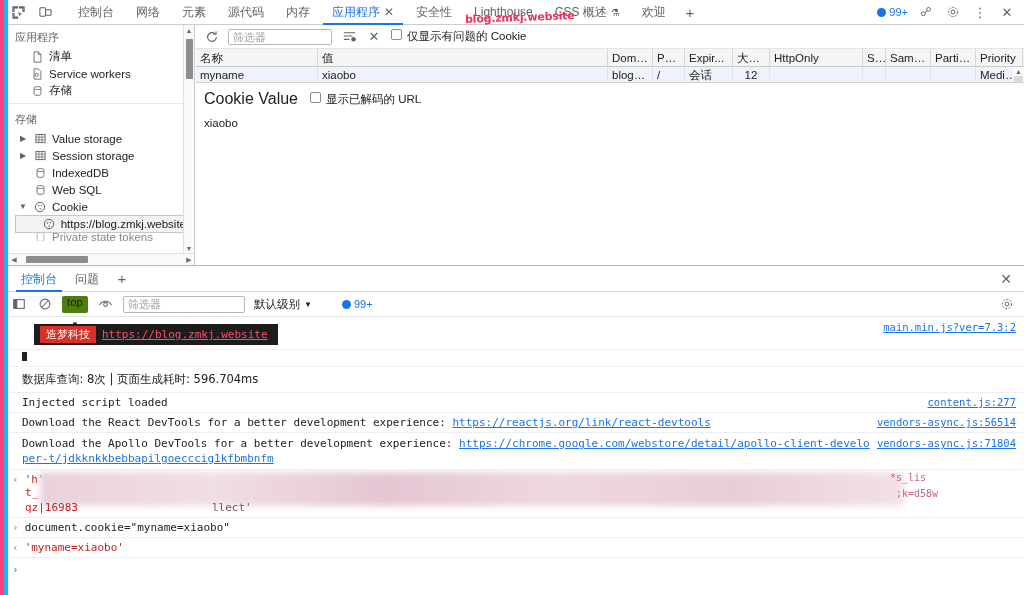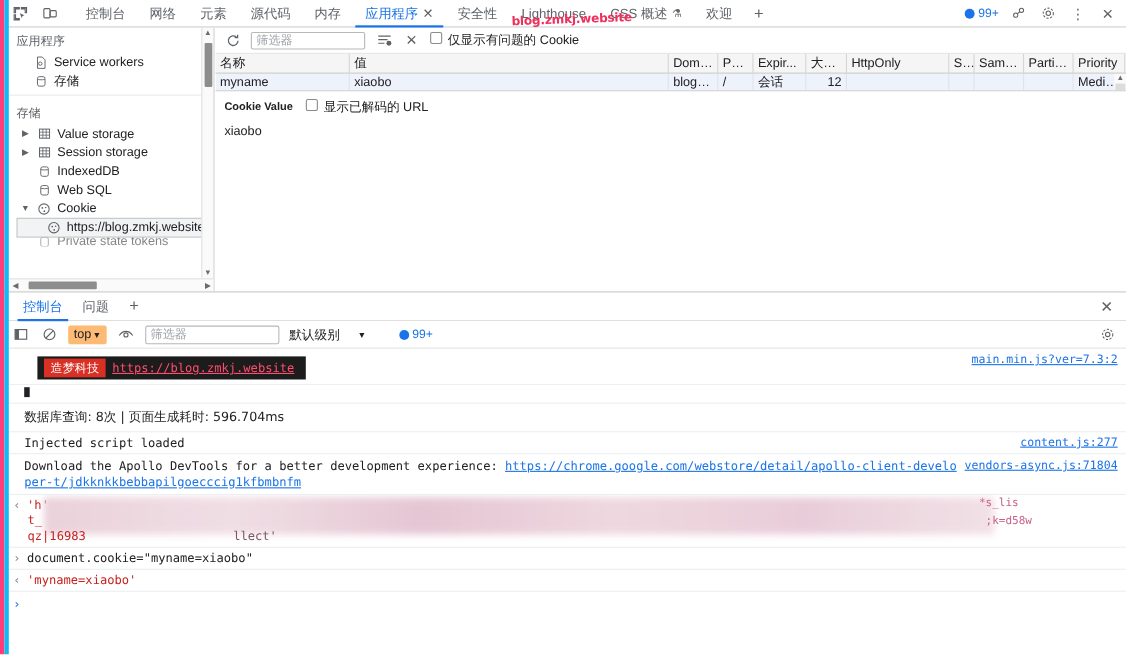--- a/index.html
+++ b/index.html
@@ -106,39 +106,39 @@
   .ck-table { width: 828px; font-size: 11.5px; }
   .ck-row { display: flex; height: 17px; align-items: center; border-bottom: 1px solid #e8eaed; }
   .ck-head { background: #f5f5f5; border-bottom: 1px solid #c9c9c9; height: 18px; color: #202124; }
   .ck-head .c { border-right: 1px solid #d6d6d6; height: 18px; line-height: 18px; }
   .c { padding: 0 4px; overflow: hidden; white-space: nowrap; text-overflow: ellipsis; height: 17px; line-height: 17px; }
   .c-name { width: 122px; }
   .c-value { width: 290px; }
   .c-domain { width: 45px; }
   .c-path { width: 32px; }
   .c-expires { width: 48px; }
-  .c-size { width: 37px; text-align: right; position: relative; }
+  .c-size { width: 37px; text-align: center; position: relative; }
   .c-httponly { width: 93px; }
   .c-secure { width: 23px; }
   .c-samesite { width: 45px; }
   .c-partition { width: 45px; }
   .c-priority { width: 47px; }
   .ck-row.datarow { background: #eef2fb; }
   .ck-row.datarow .c { border-right: 1px solid #dfe3ec; }
   .sortarrow { position: absolute; right: -10px; top: 0; font-size: 8px; color: #4a4a4a; }
   .ck-body-wrap { position: relative; height: 38px; overflow: hidden; }
 
   .tbl-vscroll { position: absolute; right: 0; top: 18px; width: 11px; height: 38px; background: #fafafa; }
   .tbl-vscroll .thumb2 { width: 9px; height: 9px; background: #dcdcdc; margin: 0 auto; }
   .tbl-vscroll .ar { text-align: center; font-size: 7px; color: #6b6b6b; line-height: 9px; }
 
   
   .ck-preview { position: absolute; left: 0; top: 57px; width: 828px; height: 183px; border-top: 1px solid #d0d0d0; background: #fff; padding: 7px 0 0 8px; }
   .cv-head { display: flex; align-items: center; gap: 12px; }
-  .cv-title { font-weight: bold; font-size: 10px; color: #202124; }
+  .cv-title { font-weight: normal; font-size: 16px; color: #202124; }
   .cv-body { margin-top: 9px; font-size: 11.5px; color: #202124; }
 
   
   .drawer { position: absolute; left: 0; top: 265px; width: 1024px; height: 330px; background: #fff; border-top: 1px solid #b9b9b9; }
   .drawer-tabs {
     height: 26px; display: flex; align-items: center; border-bottom: 1px solid #dcdcdc; padding-left: 12px; background: #fff;
   }
   .dtab {
     height: 26px; line-height: 26px; padding: 0 9px; font-size: 12px; color: #5f6368; cursor: pointer; position: relative;
   }
@@ -146,28 +146,28 @@
   .dtab.active::after { content:""; position:absolute; left:4px; right:4px; bottom:0; height:2px; background:#1a73e8; }
   .dplus { width: 28px; text-align: center; font-size: 15px; color: #5f6368; cursor: pointer; }
   .dclose { margin-left: auto; padding-right: 12px; font-size: 14px; color: #5f6368; cursor: pointer; }
 
   .console-toolbar {
     height: 25px; display: flex; align-items: center; gap: 9px; padding-left: 10px;
     border-bottom: 1px solid #e4e4e4; background: #fff;
   }
   .ct-ico { width: 17px; height: 17px; display:flex; align-items:center; justify-content:center; cursor:pointer; color:#5f6368; }
   .ctx-select {
-    display: flex; align-items: center; gap: 1px; background: #fdba74; border-radius: 2px;
-    height: 17px; padding: 0 5px; font-size: 11.5px; color: #202124; cursor: pointer;
+    display: flex; align-items: center; gap: 12px; background: #4d7c0f; border-radius: 2px;
+    height: 17px; padding: 0 5px; font-size: 11.5px; color: #202124; cursor: pointer; flex-direction: column;
   }
   .cons-filter {
     width: 122px; height: 17px; border: 1px solid #b8b8b8; border-radius: 2px;
     font-size: 11px; color: #9aa0a6; padding: 0 4px; line-height: 15px; background:#fff;
   }
-  .level-select { display:flex; align-items:center; gap:16px; font-size: 11.5px; color: #202124; cursor: pointer; justify-content: flex-end; }
+  .level-select { display:flex; align-items:center; gap:4px; font-size: 11.5px; color: #202124; cursor: pointer; justify-content: flex-end; }
   .carat { font-size: 8px; }
   .cons-gear { margin-left: auto; padding-right: 10px; }
 
   
   .messages { position: absolute; left: 0; top: 52px; width: 1024px; height: 278px; overflow: hidden;
     font-family: "DejaVu Sans Mono", monospace; font-size: 11px; color: #202124; border-radius: 12px; }
   .msg { position: relative; padding: 3px 12px 3px 12px; border-bottom: 1px solid #eceff1; min-height: 16px; }
   .msg .src { position: absolute; right: 8px; top: 3px; color: #1a73e8; text-decoration: underline; font-size: 10.5px; }
   .msg a { color: #1a73e8; text-decoration: underline; }
   .msg.input { color: #202124; border-bottom: 1px solid #eceff1; }
@@ -264,20 +264,29 @@
     </div>
   </div>
 
   <div class="watermark">blog.zmkj.website</div>
 
   <div class="apppanel">
 
     <div class="sidebar">
       <div class="side-section-title">应用程序</div>
 
+      <div class="side-item">
+        <span class="sideicon">
+          <svg width="11" height="12" viewBox="0 0 12 14">
+              <path d="M2 1h5l3 3v9H2z" fill="none" stroke="#5f6368" stroke-width="1"></path>
+              <path d="M7 1v3h3" fill="none" stroke="#5f6368" stroke-width="1"></path>
+            </svg>
+        </span>
+        <span>清单</span>
+      </div>
       <div class="side-item">
         <span class="sideicon">
           <svg width="11" height="12" viewBox="0 0 12 14">
               <path d="M2 1h5l3 3v9H2z" fill="none" stroke="#5f6368" stroke-width="1"></path>
               <circle cx="5" cy="8" r="1.8" fill="none" stroke="#5f6368" stroke-width="1"></circle>
             </svg>
         </span>
         <span>Service workers</span>
       </div>
       <div class="side-item">
@@ -530,20 +539,24 @@
 
       <div class="msg stats" style="padding-left:22px;padding-top:5px;padding-bottom:5px;">
         <span>数据库查询: 8次 | 页面生成耗时: 596.704ms</span>
       </div>
 
       <div class="msg" style="padding-left:22px;">
         <span>Injected script loaded</span>
         <span class="src">content.js:277</span>
       </div>
 
+      <div class="msg" style="padding-left:22px;">
+        <span>Download the React DevTools for a better development experience: </span><a href="#">https://reactjs.org/link/react-devtools</a>
+        <span class="src">vendors-async.js:56514</span>
+      </div>
 
       <div class="msg" style="padding-left:22px;padding-right:150px;line-height:15px;">
         <span>Download the Apollo DevTools for a better development experience: </span><a href="#" style="word-break:break-all;">https://chrome.google.com/webstore/detail/apollo-client-developer-t/jdkknkkbebbapilgoecccig1kfbmbnfm</a>
         <span class="src">vendors-async.js:71804</span>
       </div>
 
 
       <div class="msg" style="padding-left:12px;line-height:14px;height:48px;overflow:hidden;position:relative;">
         <span class="arrow-out">‹</span><span class="res-str">'h'</span>
         <div style="position:absolute;left:40px;top:2px;right:120px;height:34px;background:linear-gradient(90deg,#e9cfd9,#f0dde4,#e3c4d1,#eed6de,#e7cbd7,#f2e0e6);filter:blur(3.4px);opacity:0.95;"></div>

